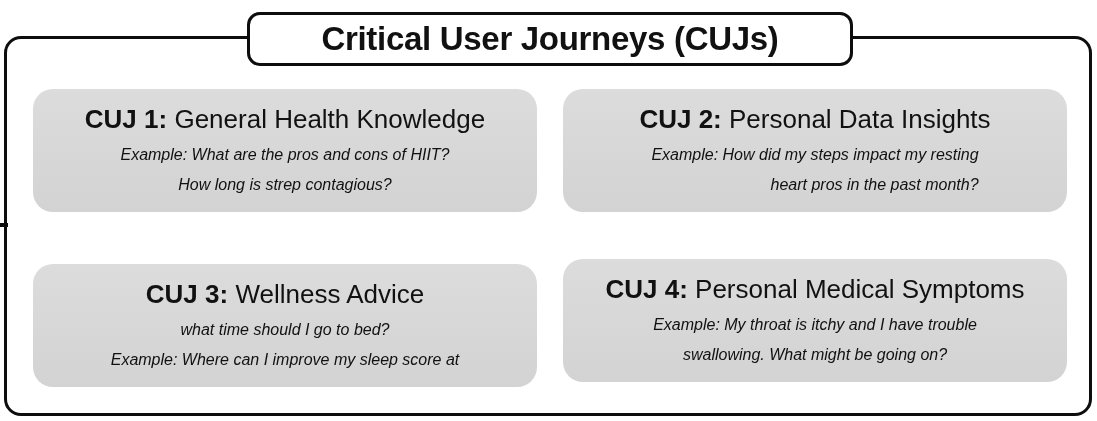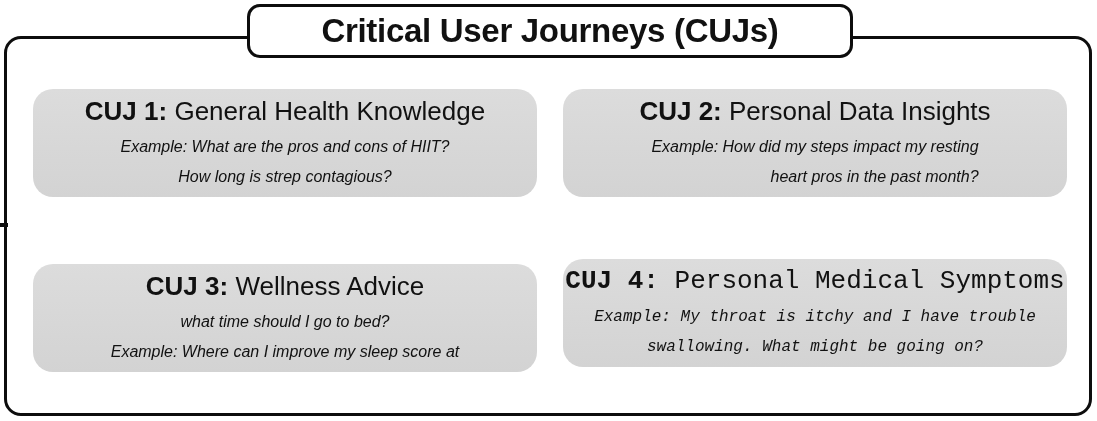--- a/index.html
+++ b/index.html
@@ -27,48 +27,48 @@
     background:transparent;
   }
   .left-stub{
     position:absolute;
     left:0;top:223px;
     width:8px;height:4px;
     background:var(--border);
   }
   .title-box{
     position:absolute;
-    left:247px;top:4px;
+    left:247px;top:12px;
     width:606px;height:54px;
     background:var(--background);
     border:3px solid var(--border);
     border-radius:13px;
     display:flex;align-items:center;justify-content:center;
     z-index:2;
   }
   .title-box .title-text{
     font-size:33px;
     font-weight:bold;
     letter-spacing:-0.3px;
     white-space:nowrap;
   }
   .card{
     position:absolute;
-    width:504px;height:108px;
+    width:504px;height:123px;
     background:linear-gradient(180deg,#dcdcdc 0%,var(--card-background) 55%,#d3d3d3 100%);
     border-radius:20px;
     display:flex;flex-direction:column;
     align-items:center;justify-content:center;
     text-align:center;
     padding:6px 14px;
   }
   .card-1{left:33px;top:89px;}
   .card-2{left:563px;top:89px;text-align:right;}
   .card-3{left:33px;top:264px;}
-  .card-4{left:563px;top:259px;font-family:Liberation Mono, monospace;}
+  .card-4{left:563px;top:259px;}
   .card-heading{
     font-size:26px;
     line-height:34px;
     white-space:nowrap;
     margin-bottom:4px;
   }
   .card-heading .num{font-weight:bold;}
   .card-example{
     font-style:italic;
     font-size:16px;

